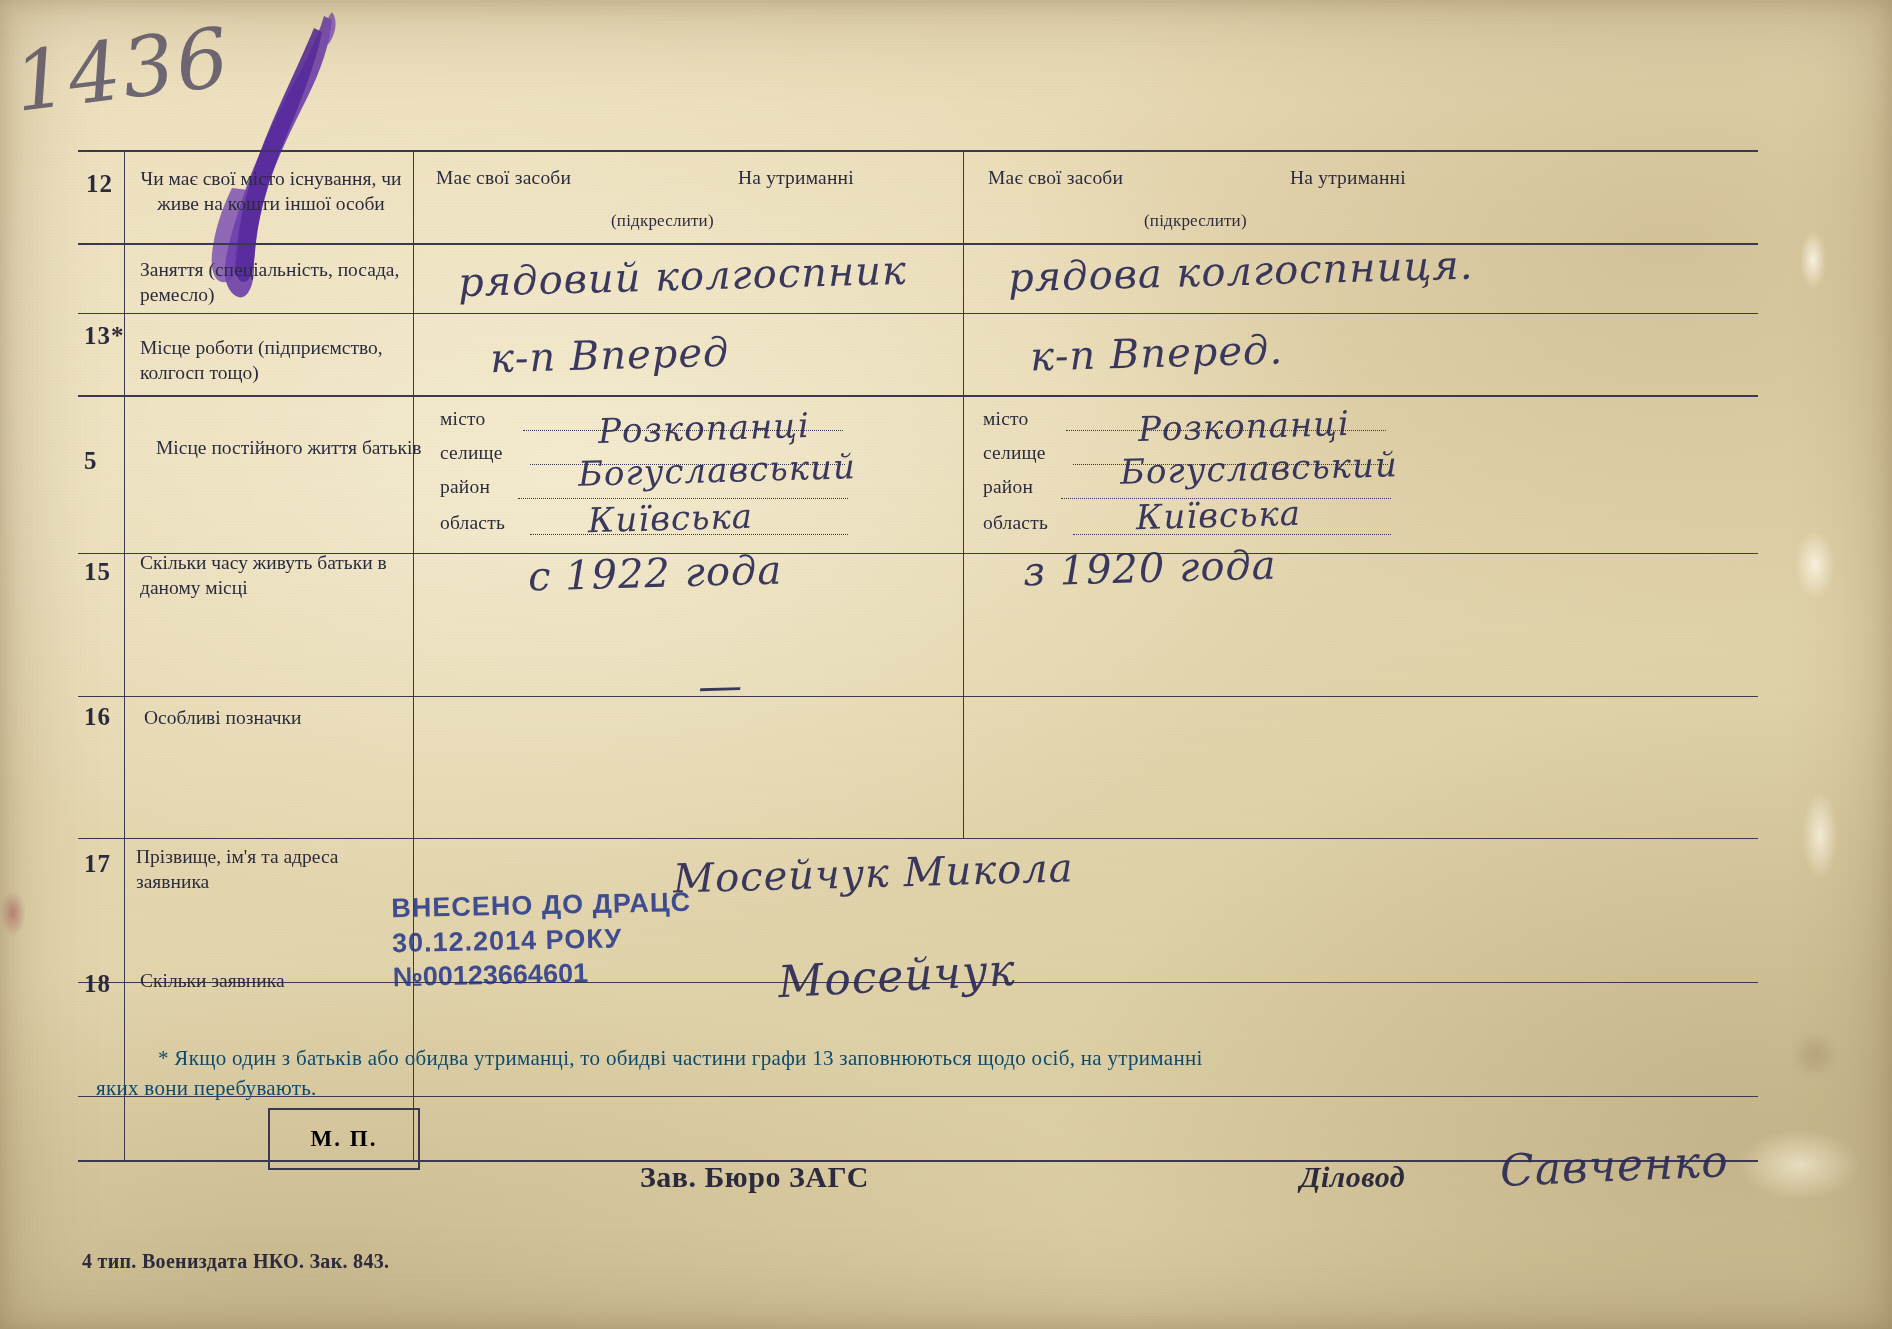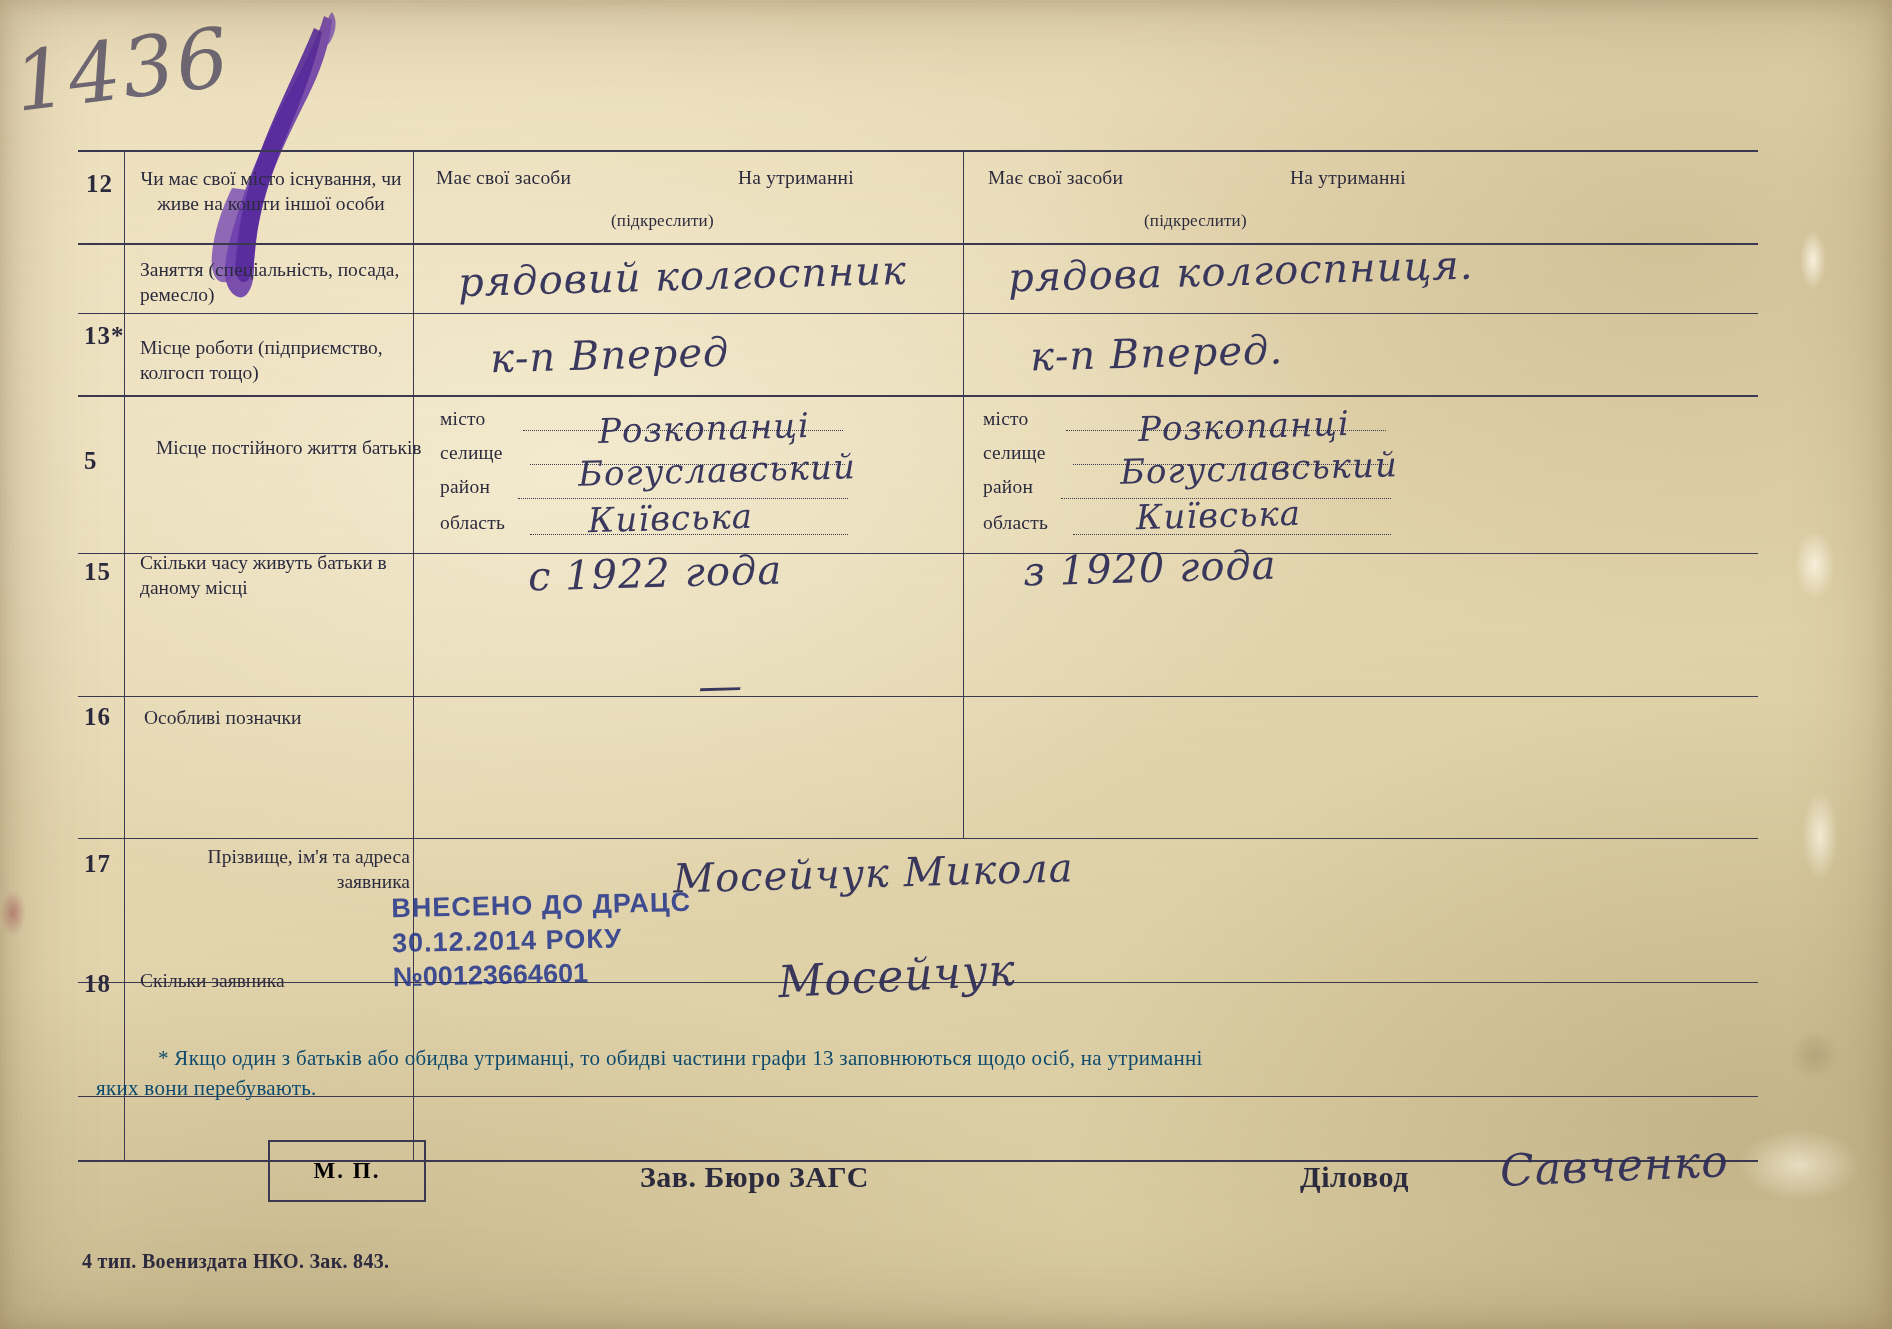--- a/index.html
+++ b/index.html
@@ -73,21 +73,21 @@
     font-size: 25px;
     font-weight: 700;
     letter-spacing: 1px;
   }
   .lbl {
     position: absolute;
     font-size: 19.5px;
     line-height: 1.3;
     text-align: left;
   }
-  .lbl.center { text-align: right; }
+  .lbl.center { text-align: left; }
   .small { font-size: 17px; }
   .underline-slot {
     position: absolute;
     border-bottom: 1.3px dotted #3a3950;
     height: 0;
   }
 
   
   .hand {
     position: absolute;
@@ -153,25 +153,24 @@
     line-height: 1.45;
     color: #0c4a6e;
     letter-spacing: .3px;
   }
   .footnote .indent { padding-left: 62px; display: block; }
 
   
   .mp-box {
     position: absolute;
     left: 268px;
-    top: 1140px;
+    top: 1108px;
     width: 148px;
     height: 58px;
     border: 2.2px solid #3a3950;
-    padding-left: 6px;
   }
   .mp-text {
     position: absolute;
     inset: 0;
     display: flex;
     align-items: center;
     justify-content: center;
     font-size: 23px;
     font-weight: 700;
     letter-spacing: 2px;
@@ -329,19 +328,19 @@
 
   <div class="footnote">
     <span class="indent">* Якщо один з батьків або обидва утриманці, то обидві частини  графи 13 заповнюються  щодо осіб, на  утриманні</span>
     <span>яких вони перебувають.</span>
   </div>
 
   <div class="mp-box">
     <div class="mp-text">М. П.</div>
   </div>
   <div class="bottom-label" style="left:640px;top:1160px;">Зав. Бюро ЗАГС</div>
-  <div class="bottom-label" style="left:1300px;top:1160px;">Діловод</div>
+  <div class="bottom-label" style="left:1300px;top:1160px;font-style:italic;">Діловод</div>
   <div class="hand lg" style="left:1500px;top:1140px;transform:rotate(-2.5deg);">Савченко</div>
 
   <div class="imprint">4 тип. Воениздата НКО. Зак. 843.</div>
 
   <div class="edge-shadow"></div>
 </div>
 
 </body></html>

